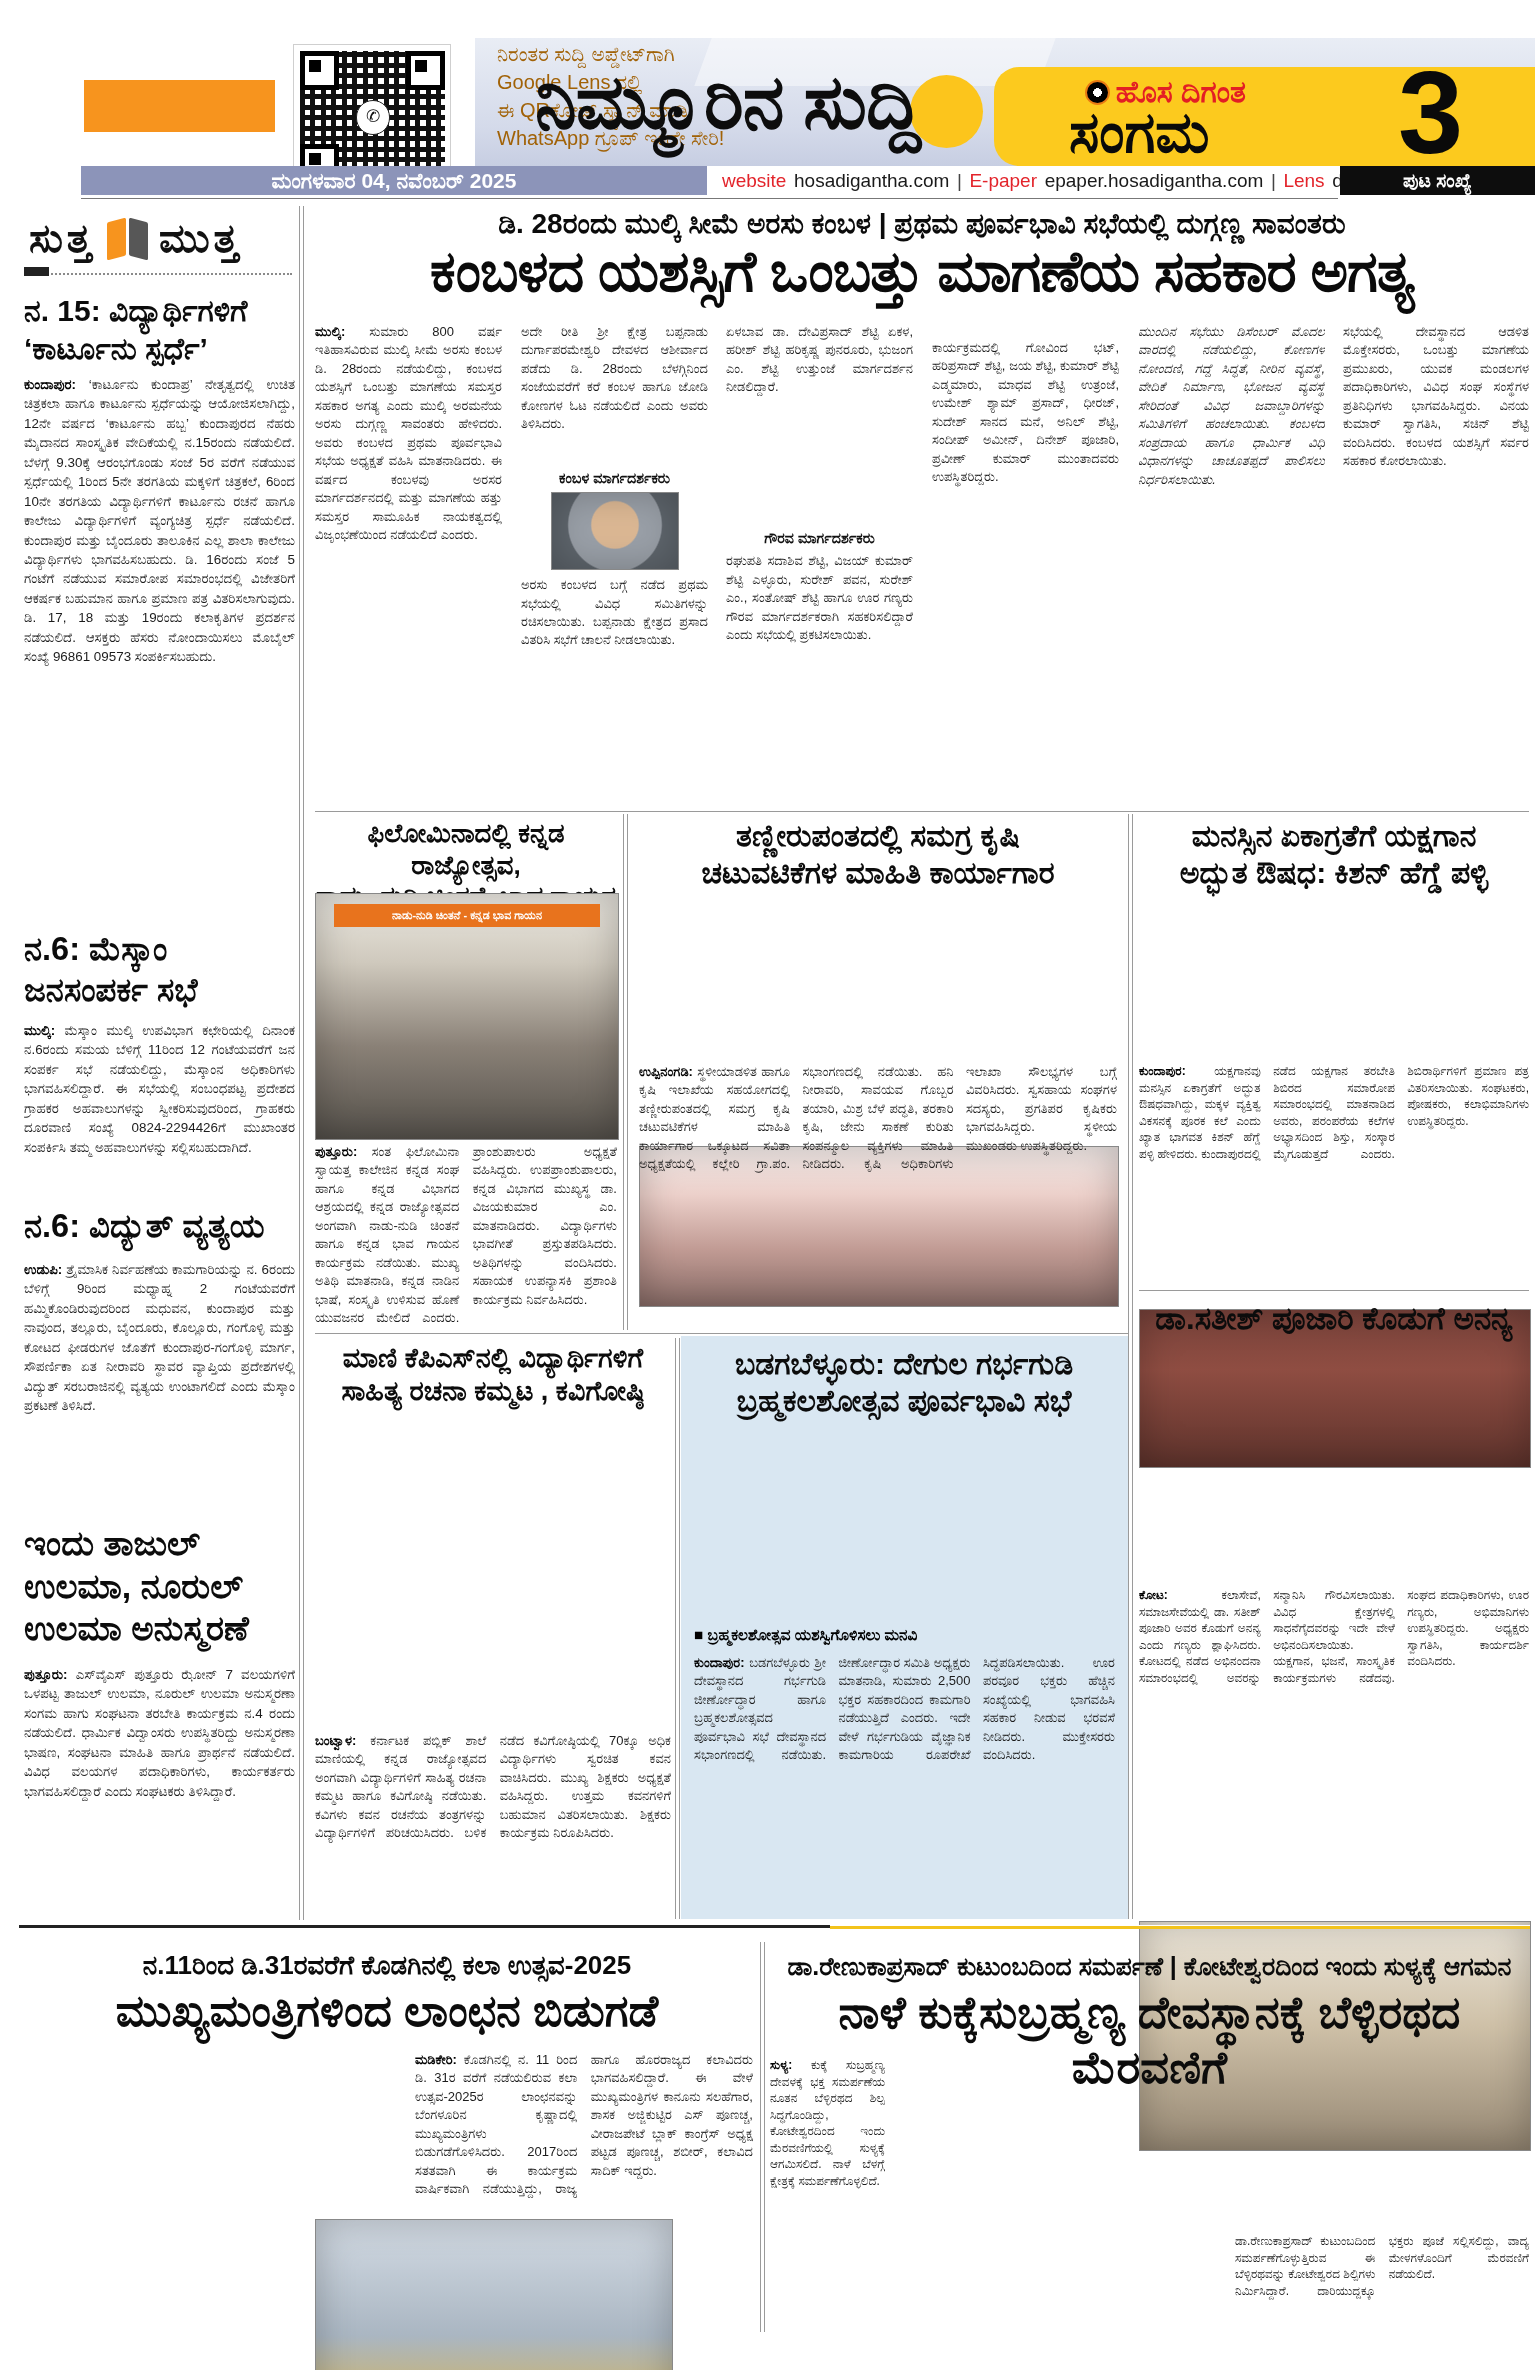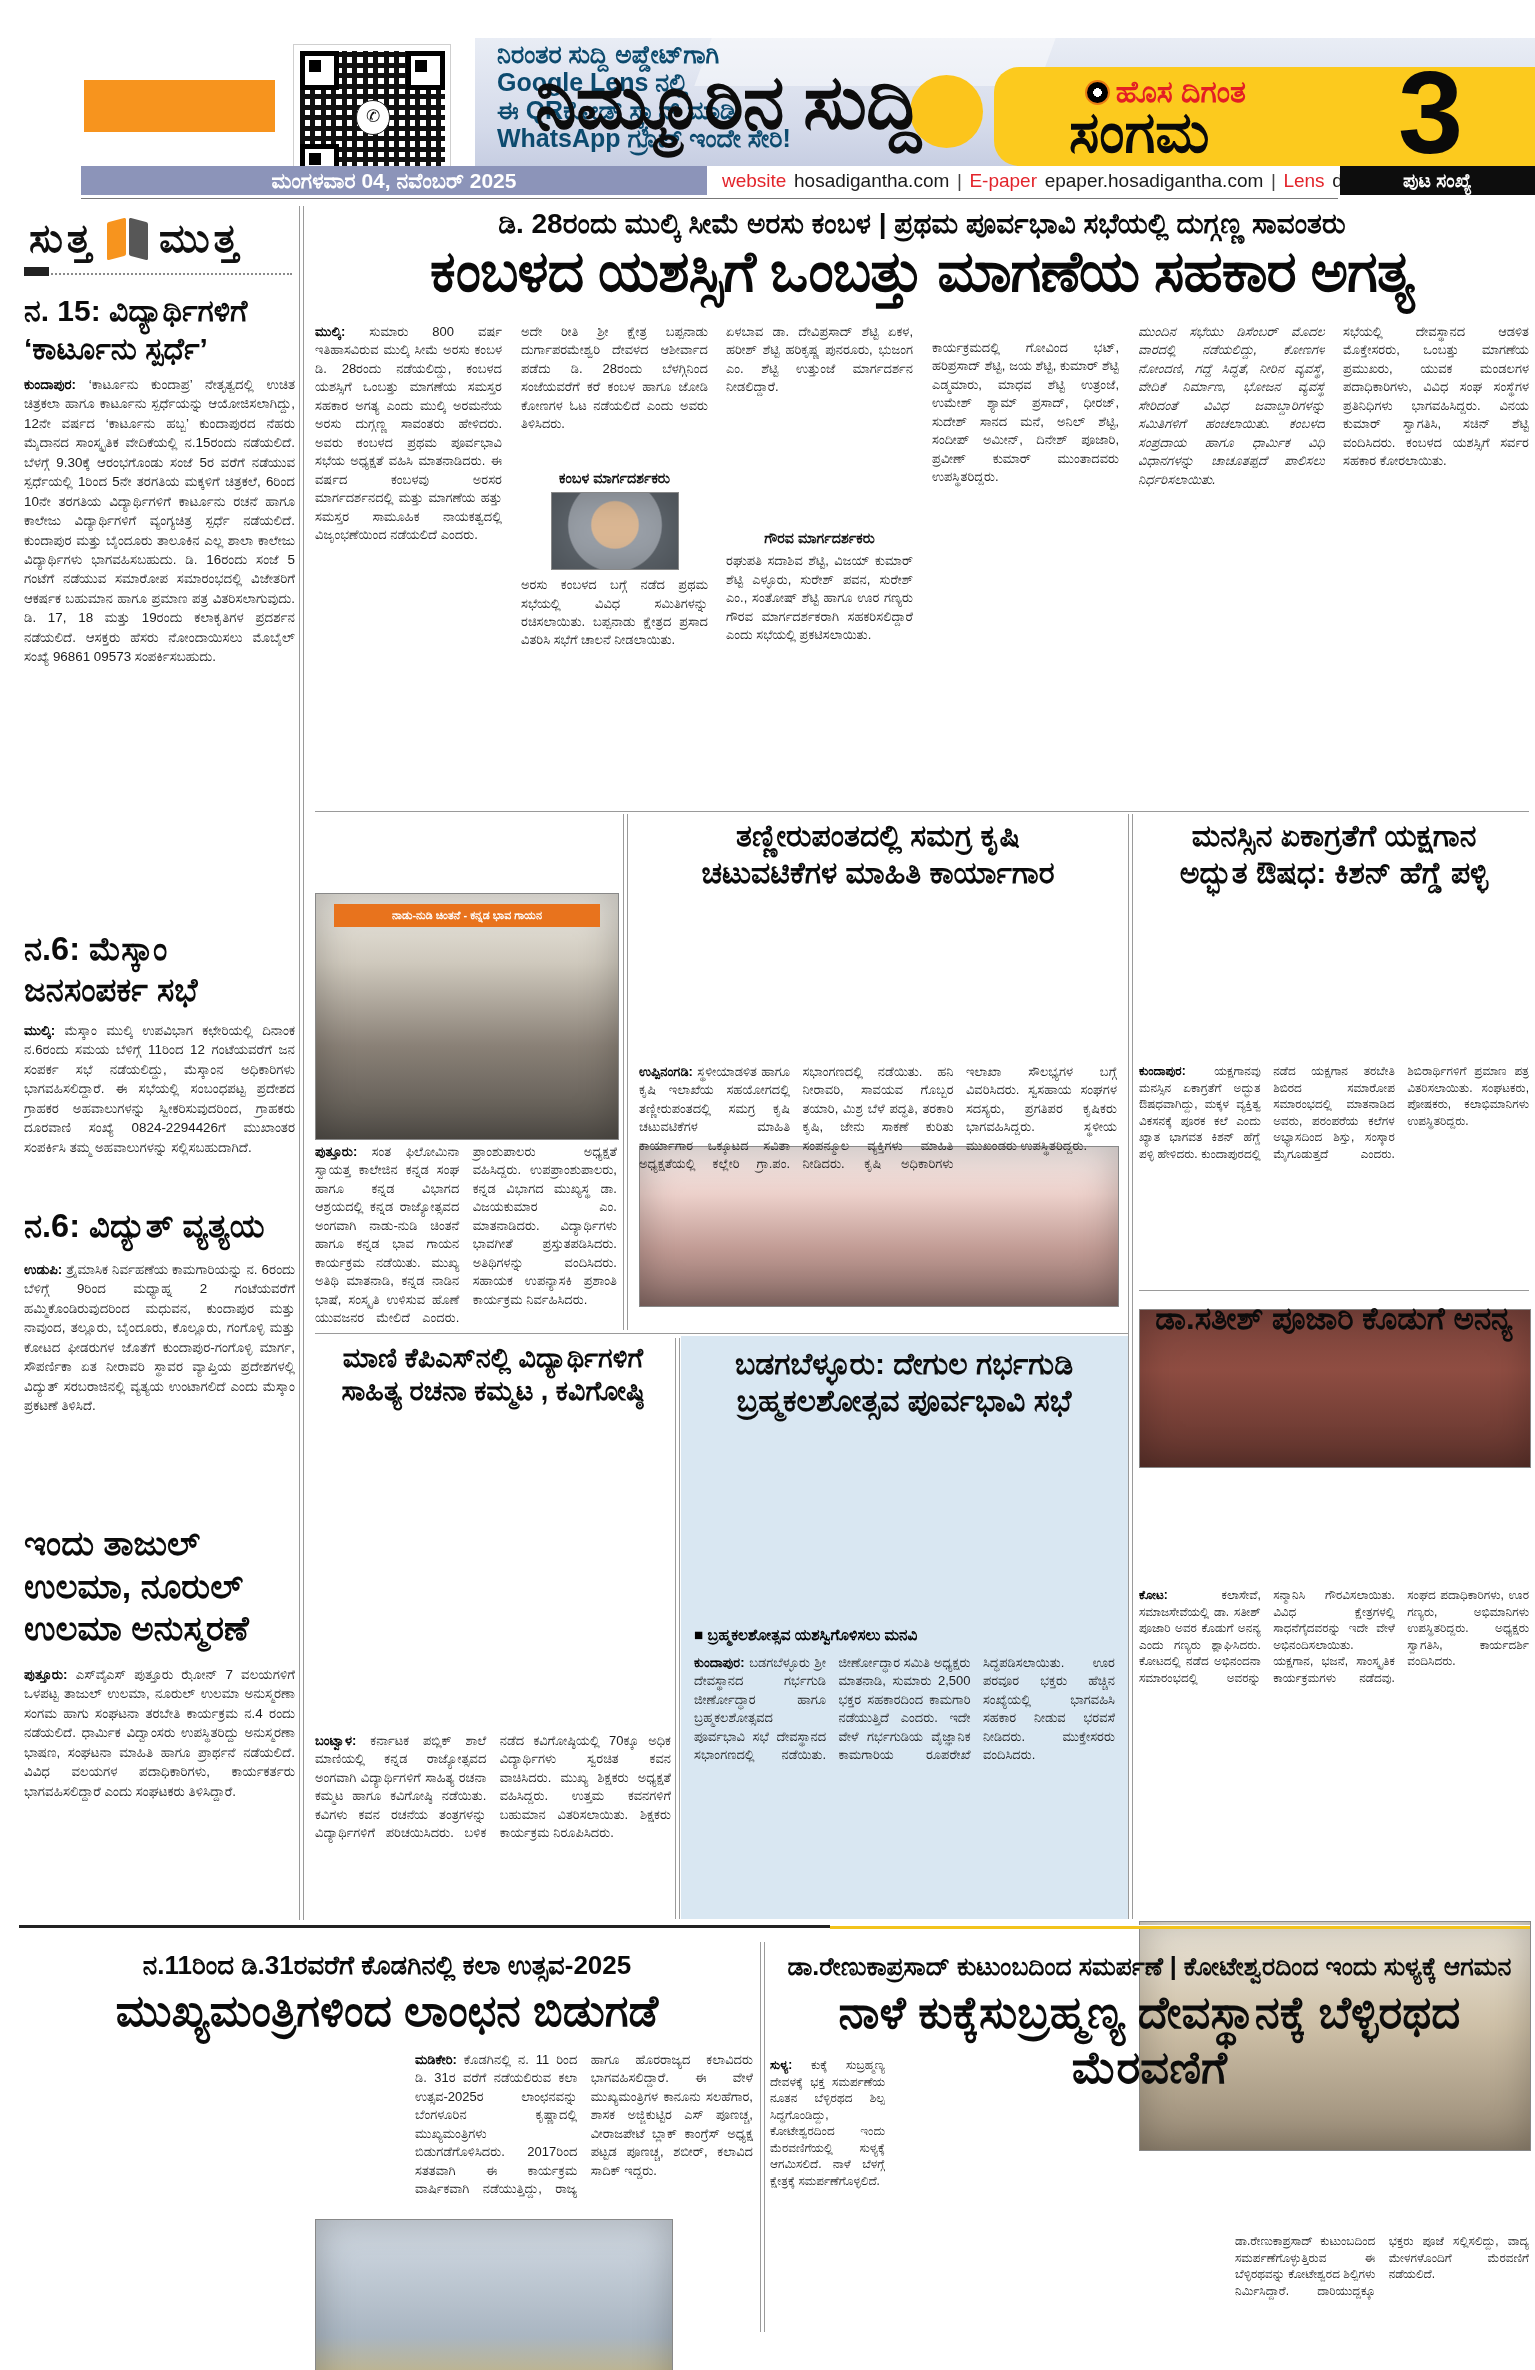--- a/index.html
+++ b/index.html
@@ -27,21 +27,21 @@
   .pagebox{background:#0d0d0d;color:#fff;font-weight:bold;font-size:19px;
      display:flex;align-items:center;justify-content:center;}
   .qr{background:#fff;border:1px solid #cfcfcf;padding:5.7px;}
   .qr-grid{width:100%;height:100%;position:relative;background-color:#fff;
      background-image:repeating-linear-gradient(0deg,#111 0 4.8px,transparent 4.8px 10.5px),
                       repeating-linear-gradient(90deg,#111 0 4.8px,transparent 4.8px 10.5px);}
   .qr-f{position:absolute;width:29px;height:29px;border:5.7px solid #000;background:#fff;}
   .qr-f::before{content:"";position:absolute;left:4.8px;top:4.8px;width:11.5px;height:11.5px;background:#000;}
   .qr-c{position:absolute;left:50%;top:50%;width:32.5px;height:32.5px;margin:-16.3px 0 0 -16.3px;border-radius:50%;
         background:#fff;border:1.9px solid #222;text-align:center;line-height:31px;font-size:17px;}
-  .promo-line{font-weight:bold;font-size:25px;line-height:28px;color:#0c4a6e;white-space:nowrap;}
+  .promo-line{font-weight:normal;font-size:20px;line-height:28px;color:#a16207;white-space:nowrap;}
 
   
   .vline{width:2.9px;border-left:1px solid #9a9a9a;border-right:1px solid #9a9a9a;}
   .hline{height:0;border-top:1px solid #9a9a9a;}
   .hline-dark{height:2.9px;background:#222;}
   .hline-yellow{height:2.9px;background:#f3c31b;border-top:1px solid #fff;}
 
   
   .kicker{font-weight:bold;font-size:28px;text-align:center;color:#0b0b0b;}
   .headline-xl{font-weight:900;font-size:57px;text-align:center;letter-spacing:-1px;color:#0a0a0a;line-height:1.08;}
@@ -187,20 +187,24 @@
     <div class="body-txt" style="height:201px;">ಏಳಬಾವ ಡಾ. ದೇವಿಪ್ರಸಾದ್ ಶೆಟ್ಟಿ ಏಕಳ, ಹರೀಶ್ ಶೆಟ್ಟಿ ಹರಿಕೃಷ್ಣ ಪುನರೂರು, ಭುಜಂಗ ಎಂ. ಶೆಟ್ಟಿ ಉತ್ತುಂಜೆ ಮಾರ್ಗದರ್ಶನ ನೀಡಲಿದ್ದಾರೆ.</div>
     <div class="subhead">ಗೌರವ ಮಾರ್ಗದರ್ಶಕರು</div>
     <div class="body-txt">ರಘುಪತಿ ಸದಾಶಿವ ಶೆಟ್ಟಿ, ವಿಜಯ್ ಕುಮಾರ್ ಶೆಟ್ಟಿ ಎಳ್ಳೂರು, ಸುರೇಶ್ ಪವನ, ಸುರೇಶ್ ಎಂ., ಸಂತೋಷ್ ಶೆಟ್ಟಿ ಹಾಗೂ ಊರ ಗಣ್ಯರು ಗೌರವ ಮಾರ್ಗದರ್ಶಕರಾಗಿ ಸಹಕರಿಸಲಿದ್ದಾರೆ ಎಂದು ಸಭೆಯಲ್ಲಿ ಪ್ರಕಟಿಸಲಾಯಿತು.</div>
   </div>
   <div class="abs body-txt" style="left:932px;top:323px;width:187px;height:484px;margin-top:16px;">ಕಾರ್ಯಕ್ರಮದಲ್ಲಿ ಗೋವಿಂದ ಭಟ್, ಹರಿಪ್ರಸಾದ್ ಶೆಟ್ಟಿ, ಜಯ ಶೆಟ್ಟಿ, ಕುಮಾರ್ ಶೆಟ್ಟಿ ಎಡ್ಮಮಾರು, ಮಾಧವ ಶೆಟ್ಟಿ ಉತ್ರಂಜೆ, ಉಮೇಶ್ ಶ್ಯಾಮ್ ಪ್ರಸಾದ್, ಧೀರಜ್, ಸುದೇಶ್ ಸಾನದ ಮನೆ, ಅನಿಲ್ ಶೆಟ್ಟಿ, ಸಂದೀಪ್ ಅಮೀನ್, ದಿನೇಶ್ ಪೂಜಾರಿ, ಪ್ರವೀಣ್ ಕುಮಾರ್ ಮುಂತಾದವರು ಉಪಸ್ಥಿತರಿದ್ದರು.</div>
   <div class="abs body-txt" style="left:1138px;top:323px;width:187px;height:484px;font-style:italic;">ಮುಂದಿನ ಸಭೆಯು ಡಿಸೆಂಬರ್ ಮೊದಲ ವಾರದಲ್ಲಿ ನಡೆಯಲಿದ್ದು, ಕೋಣಗಳ ನೋಂದಣಿ, ಗದ್ದೆ ಸಿದ್ಧತೆ, ನೀರಿನ ವ್ಯವಸ್ಥೆ, ವೇದಿಕೆ ನಿರ್ಮಾಣ, ಭೋಜನ ವ್ಯವಸ್ಥೆ ಸೇರಿದಂತೆ ವಿವಿಧ ಜವಾಬ್ದಾರಿಗಳನ್ನು ಸಮಿತಿಗಳಿಗೆ ಹಂಚಲಾಯಿತು. ಕಂಬಳದ ಸಂಪ್ರದಾಯ ಹಾಗೂ ಧಾರ್ಮಿಕ ವಿಧಿ ವಿಧಾನಗಳನ್ನು ಚಾಚೂತಪ್ಪದೆ ಪಾಲಿಸಲು ನಿರ್ಧರಿಸಲಾಯಿತು.</div>
   <div class="abs body-txt" style="left:1343px;top:323px;width:186px;height:484px;">ಸಭೆಯಲ್ಲಿ ದೇವಸ್ಥಾನದ ಆಡಳಿತ ಮೊಕ್ತೇಸರರು, ಒಂಬತ್ತು ಮಾಗಣೆಯ ಪ್ರಮುಖರು, ಯುವಕ ಮಂಡಲಗಳ ಪದಾಧಿಕಾರಿಗಳು, ವಿವಿಧ ಸಂಘ ಸಂಸ್ಥೆಗಳ ಪ್ರತಿನಿಧಿಗಳು ಭಾಗವಹಿಸಿದ್ದರು. ವಿನಯ ಕುಮಾರ್ ಸ್ವಾಗತಿಸಿ, ಸಚಿನ್ ಶೆಟ್ಟಿ ವಂದಿಸಿದರು. ಕಂಬಳದ ಯಶಸ್ಸಿಗೆ ಸರ್ವರ ಸಹಕಾರ ಕೋರಲಾಯಿತು.</div>
 
   <div class="abs hline" style="left:315px;top:811px;width:1214px;"></div>
 
+  <div class="abs h-band" style="left:315px;top:818px;width:302px;font-size:26px;">
+    <div>ಫಿಲೋಮಿನಾದಲ್ಲಿ ಕನ್ನಡ ರಾಜ್ಯೋತ್ಸವ,</div>
+      <div>ನಾಡು- ನುಡಿ ಚಿಂತನೆ, ಭಾವ ಗಾಯನ</div>
+  </div>
   <div class="abs photo" style="left:315px;top:891px;width:302px;height:245px;background:linear-gradient(180deg,#ece9e2 0%,#cfc9bd 28%,#8a8177 62%,#54504a 100%);">
     <div class="banner">ನಾಡು-ನುಡಿ ಚಿಂತನೆ - ಕನ್ನಡ ಭಾವ ಗಾಯನ</div>
   </div>
   <div class="abs body-txt cols2" style="left:315px;top:1143px;width:302px;height:185px;">
     <span class="lead">ಪುತ್ತೂರು:</span>
     <span>ಸಂತ ಫಿಲೋಮಿನಾ ಸ್ವಾಯತ್ತ ಕಾಲೇಜಿನ ಕನ್ನಡ ಸಂಘ ಹಾಗೂ ಕನ್ನಡ ವಿಭಾಗದ ಆಶ್ರಯದಲ್ಲಿ ಕನ್ನಡ ರಾಜ್ಯೋತ್ಸವದ ಅಂಗವಾಗಿ ನಾಡು-ನುಡಿ ಚಿಂತನೆ ಹಾಗೂ ಕನ್ನಡ ಭಾವ ಗಾಯನ ಕಾರ್ಯಕ್ರಮ ನಡೆಯಿತು. ಮುಖ್ಯ ಅತಿಥಿ ಮಾತನಾಡಿ, ಕನ್ನಡ ನಾಡಿನ ಭಾಷೆ, ಸಂಸ್ಕೃತಿ ಉಳಿಸುವ ಹೊಣೆ ಯುವಜನರ ಮೇಲಿದೆ ಎಂದರು. ಪ್ರಾಂಶುಪಾಲರು ಅಧ್ಯಕ್ಷತೆ ವಹಿಸಿದ್ದರು. ಉಪಪ್ರಾಂಶುಪಾಲರು, ಕನ್ನಡ ವಿಭಾಗದ ಮುಖ್ಯಸ್ಥ ಡಾ. ವಿಜಯಕುಮಾರ ಎಂ. ಮಾತನಾಡಿದರು. ವಿದ್ಯಾರ್ಥಿಗಳು ಭಾವಗೀತೆ ಪ್ರಸ್ತುತಪಡಿಸಿದರು. ಅತಿಥಿಗಳನ್ನು ವಂದಿಸಿದರು. ಸಹಾಯಕ ಉಪನ್ಯಾಸಕಿ ಪ್ರಶಾಂತಿ ಕಾರ್ಯಕ್ರಮ ನಿರ್ವಹಿಸಿದರು.</span>
   </div>
 
   <div class="abs vline" style="left:623px;top:814px;height:516px;"></div>
 

